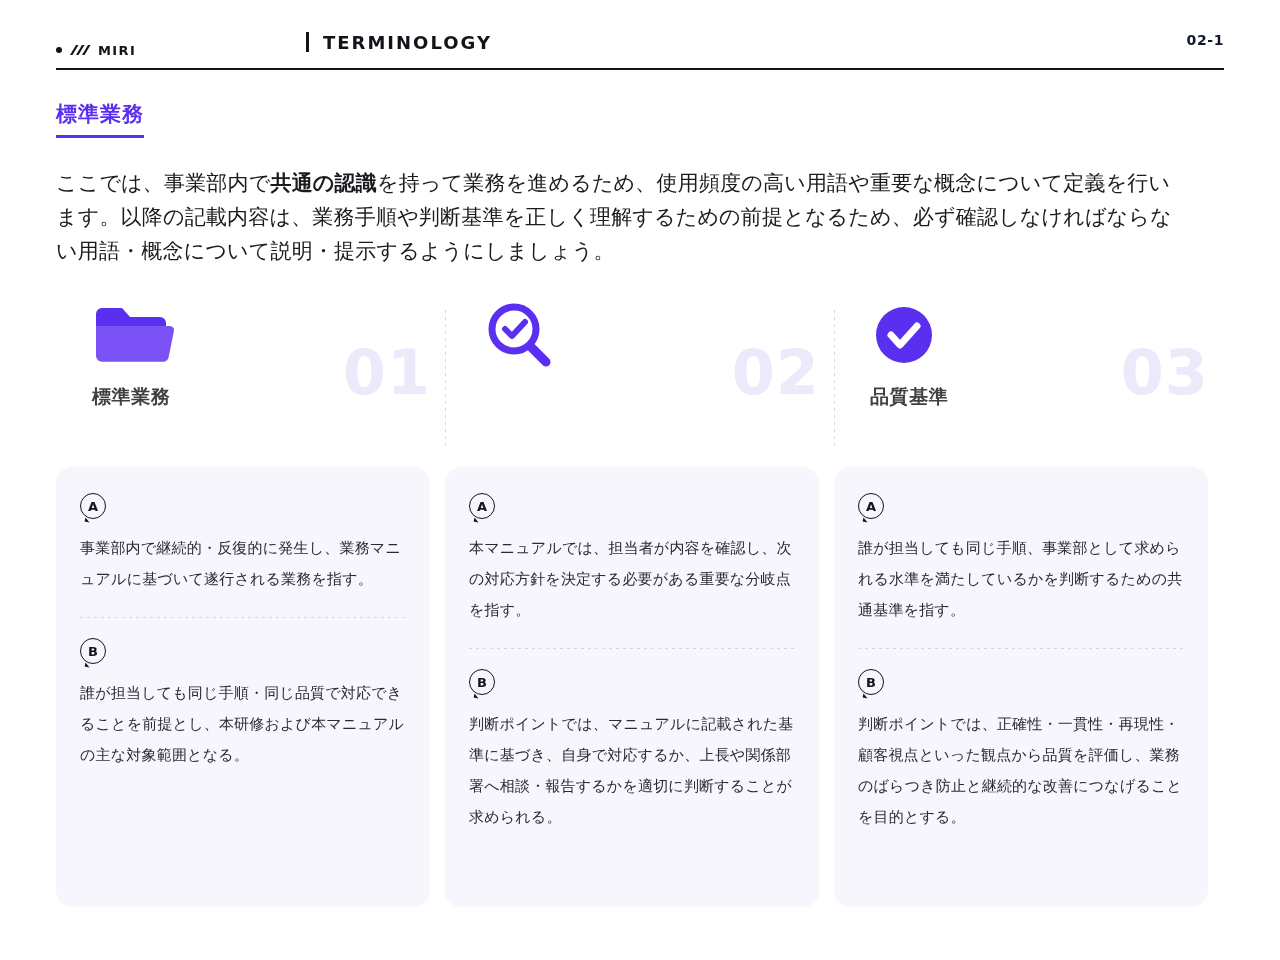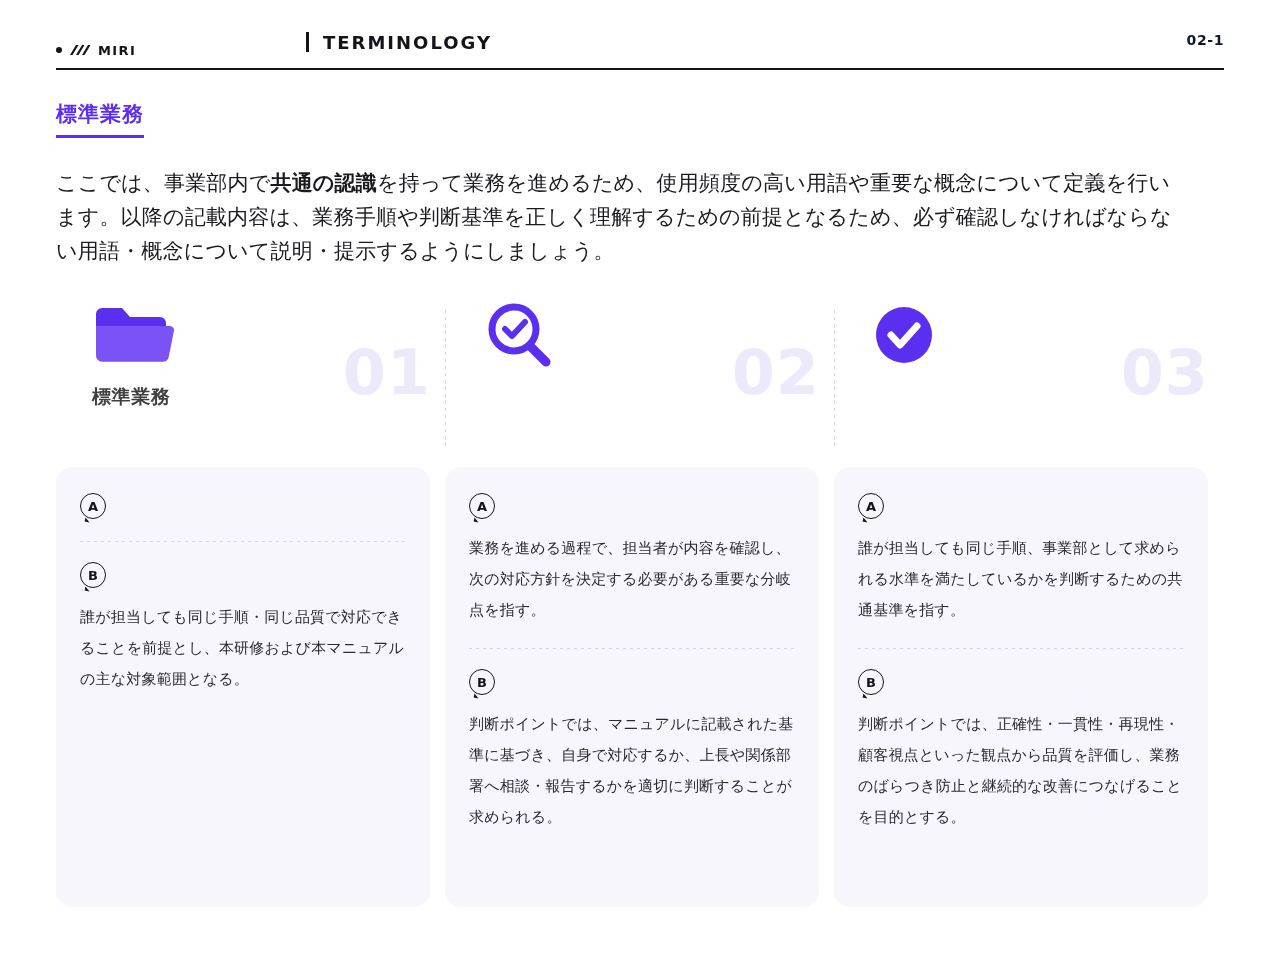--- a/index.html
+++ b/index.html
@@ -172,20 +172,21 @@
             <path d="M4 10 a6 6 0 0 1 6-6 h20 l8 9 h30 a6 6 0 0 1 6 6 v5 H4 Z" fill="#5b2ff0"></path>
             <path d="M4 22 h74 a4 4 0 0 1 3.9 4.9 l-5.2 26 a6 6 0 0 1 -5.9 4.8 H10 a6 6 0 0 1 -6 -6 Z" fill="#7b52f5"></path>
           </svg>
         </div>
         <div class="col-label">標準業務</div>
         <div class="col-num">01</div>
       </div>
       <div class="card">
         <div class="item">
           <div class="badge">A</div>
+          <div class="item-text">事業部内で継続的・反復的に発生し、業務マニュアルに基づいて遂行される業務を指す。</div>
         </div>
         <div class="divider"></div>
         <div class="item">
           <div class="badge">B</div>
           <div class="item-text">誰が担当しても同じ手順・同じ品質で対応できることを前提とし、本研修および本マニュアルの主な対象範囲となる。</div>
         </div>
       </div>
     </div>
 
     <div class="col">
@@ -195,38 +196,39 @@
             <circle cx="33" cy="28" r="22" fill="none" stroke="#5b2ff0" stroke-width="7"></circle>
             <path d="M24 28 l7 7 l13 -14" fill="none" stroke="#5b2ff0" stroke-width="6" stroke-linecap="round" stroke-linejoin="round"></path>
             <path d="M49 45 L65 61" stroke="#5b2ff0" stroke-width="9" stroke-linecap="round"></path>
           </svg>
         </div>
         <div class="col-num">02</div>
       </div>
       <div class="card">
         <div class="item">
           <div class="badge">A</div>
-          <div class="item-text">業務を進める過程で、担当者が内容を確認し、次の対応方針を決定する必要がある重要な分岐点を指す。</div>
+          <div class="item-text">本マニュアルでは、担当者が内容を確認し、次の対応方針を決定する必要がある重要な分岐点を指す。</div>
         </div>
         <div class="divider"></div>
         <div class="item">
           <div class="badge">B</div>
           <div class="item-text">判断ポイントでは、マニュアルに記載された基準に基づき、自身で対応するか、上長や関係部署へ相談・報告するかを適切に判断することが求められる。</div>
         </div>
       </div>
     </div>
 
     <div class="col">
       <div class="col-head">
         <div class="col-icon">
           <svg width="70" height="62" viewBox="0 0 70 62" aria-hidden="true">
             <circle cx="34" cy="31" r="28" fill="#5b2ff0"></circle>
             <path d="M21 31 l9 10 l17 -19" fill="none" stroke="#ffffff" stroke-width="7" stroke-linecap="round" stroke-linejoin="round"></path>
           </svg>
         </div>
+        <div class="col-label">品質基準</div>
         <div class="col-num">03</div>
       </div>
       <div class="card">
         <div class="item">
           <div class="badge">A</div>
           <div class="item-text">誰が担当しても同じ手順、事業部として求められる水準を満たしているかを判断するための共通基準を指す。</div>
         </div>
         <div class="divider"></div>
         <div class="item">
           <div class="badge">B</div>

